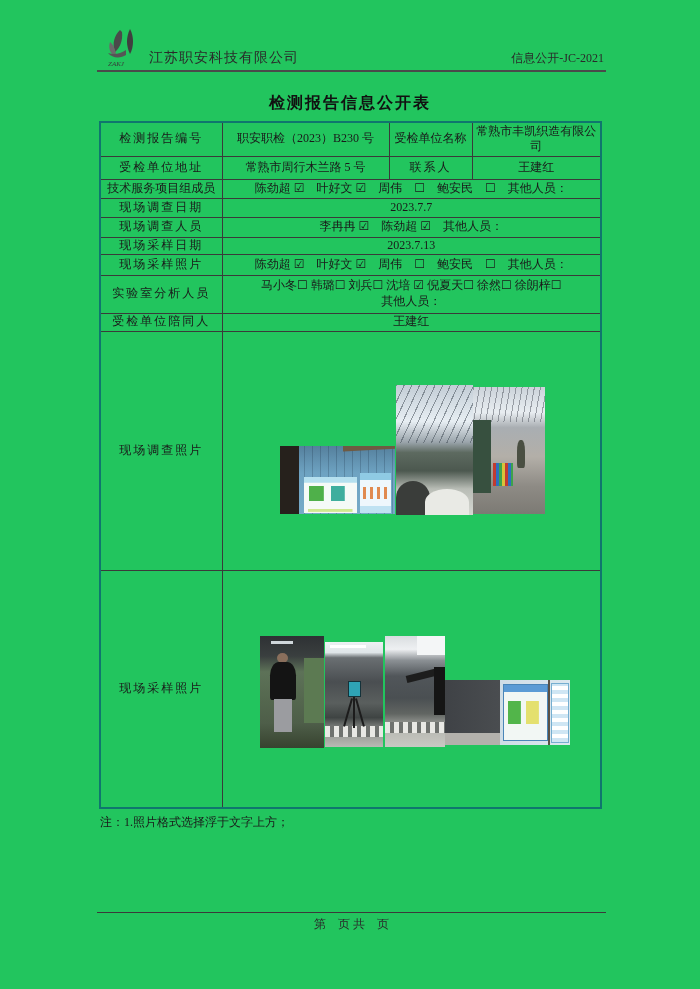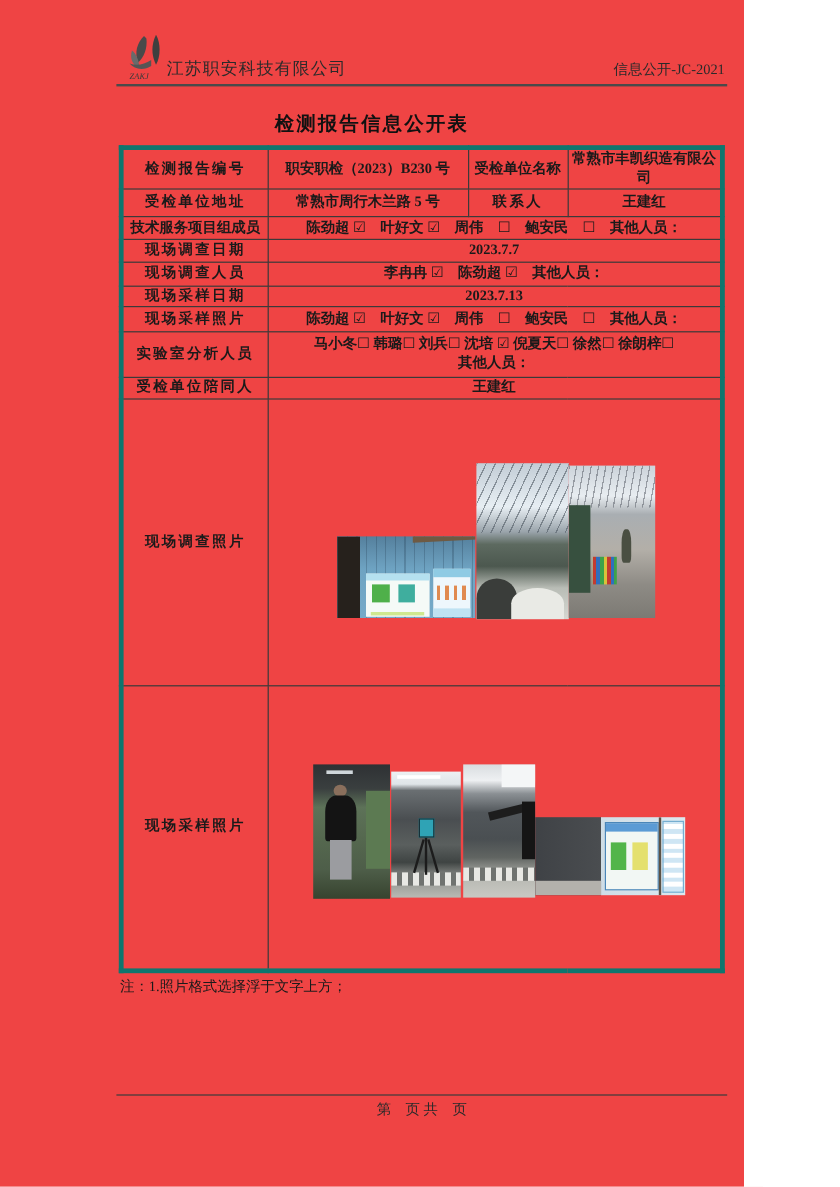--- a/index.html
+++ b/index.html
@@ -1,33 +1,33 @@
 <!DOCTYPE html>
 <html><head>
 <meta charset="utf-8">
 <style>
   html,body{margin:0;padding:0;background:#fff;}
-  .page{position:relative;width:620px;height:989px;background:#ef4444;overflow:hidden;
+  .page{position:relative;width:700px;height:989px;background:#22c55e;overflow:hidden;
         font-family:"Liberation Serif","DejaVu Sans",serif;color:#1a1a1a;}
 
   
   .hdr{position:absolute;left:97px;top:28px;width:509px;height:42px;}
   .logo{position:absolute;left:3px;top:0px;width:46px;height:40px;}
-  .company{position:absolute;left:42px;bottom:3px;font-size:14px;letter-spacing:1px;color:#2a2a2a;}
+  .company{position:absolute;left:52px;bottom:3px;font-size:14px;letter-spacing:1px;color:#2a2a2a;}
   .doccode{position:absolute;right:2px;bottom:3px;font-size:12px;color:#2a2a2a;}
   .hdr-rule{position:absolute;left:97px;top:70px;width:509px;height:2px;background:#4a4a4a;}
 
   
   .title{position:absolute;left:0;top:93px;width:100%;text-align:center;
          font-family:"DejaVu Sans","Liberation Sans",sans-serif;
          font-size:16px;font-weight:bold;letter-spacing:2px;color:#111;}
 
   
   table.form{position:absolute;left:99px;top:121px;width:501px;border-collapse:collapse;
-             table-layout:fixed;border:4px solid #0f766e;font-weight:bold;}
+             table-layout:fixed;border:2px solid #0f766e;}
   table.form td{border:1px solid #3a3a3a;padding:0 3px;font-size:12px;line-height:1.3;
                 text-align:center;vertical-align:middle;overflow:hidden;}
   td.lbl{letter-spacing:2px;}
   td.lbl-tight{letter-spacing:0;}
   td.val-left{text-align:left;padding-left:7px;}
   td.pre{white-space:pre-line;}
   .r1{height:34px;} .r2{height:23px;} .r3{height:19px;} .r4{height:19px;}
   .r5{height:20px;} .r6{height:17px;} .r7{height:21px;} .r8{height:38px;}
   .r9{height:18px;} .r10{height:239px;} .r11{height:238px;border-radius:26px;}
   td.photocell{position:relative;padding:0;vertical-align:top;}

